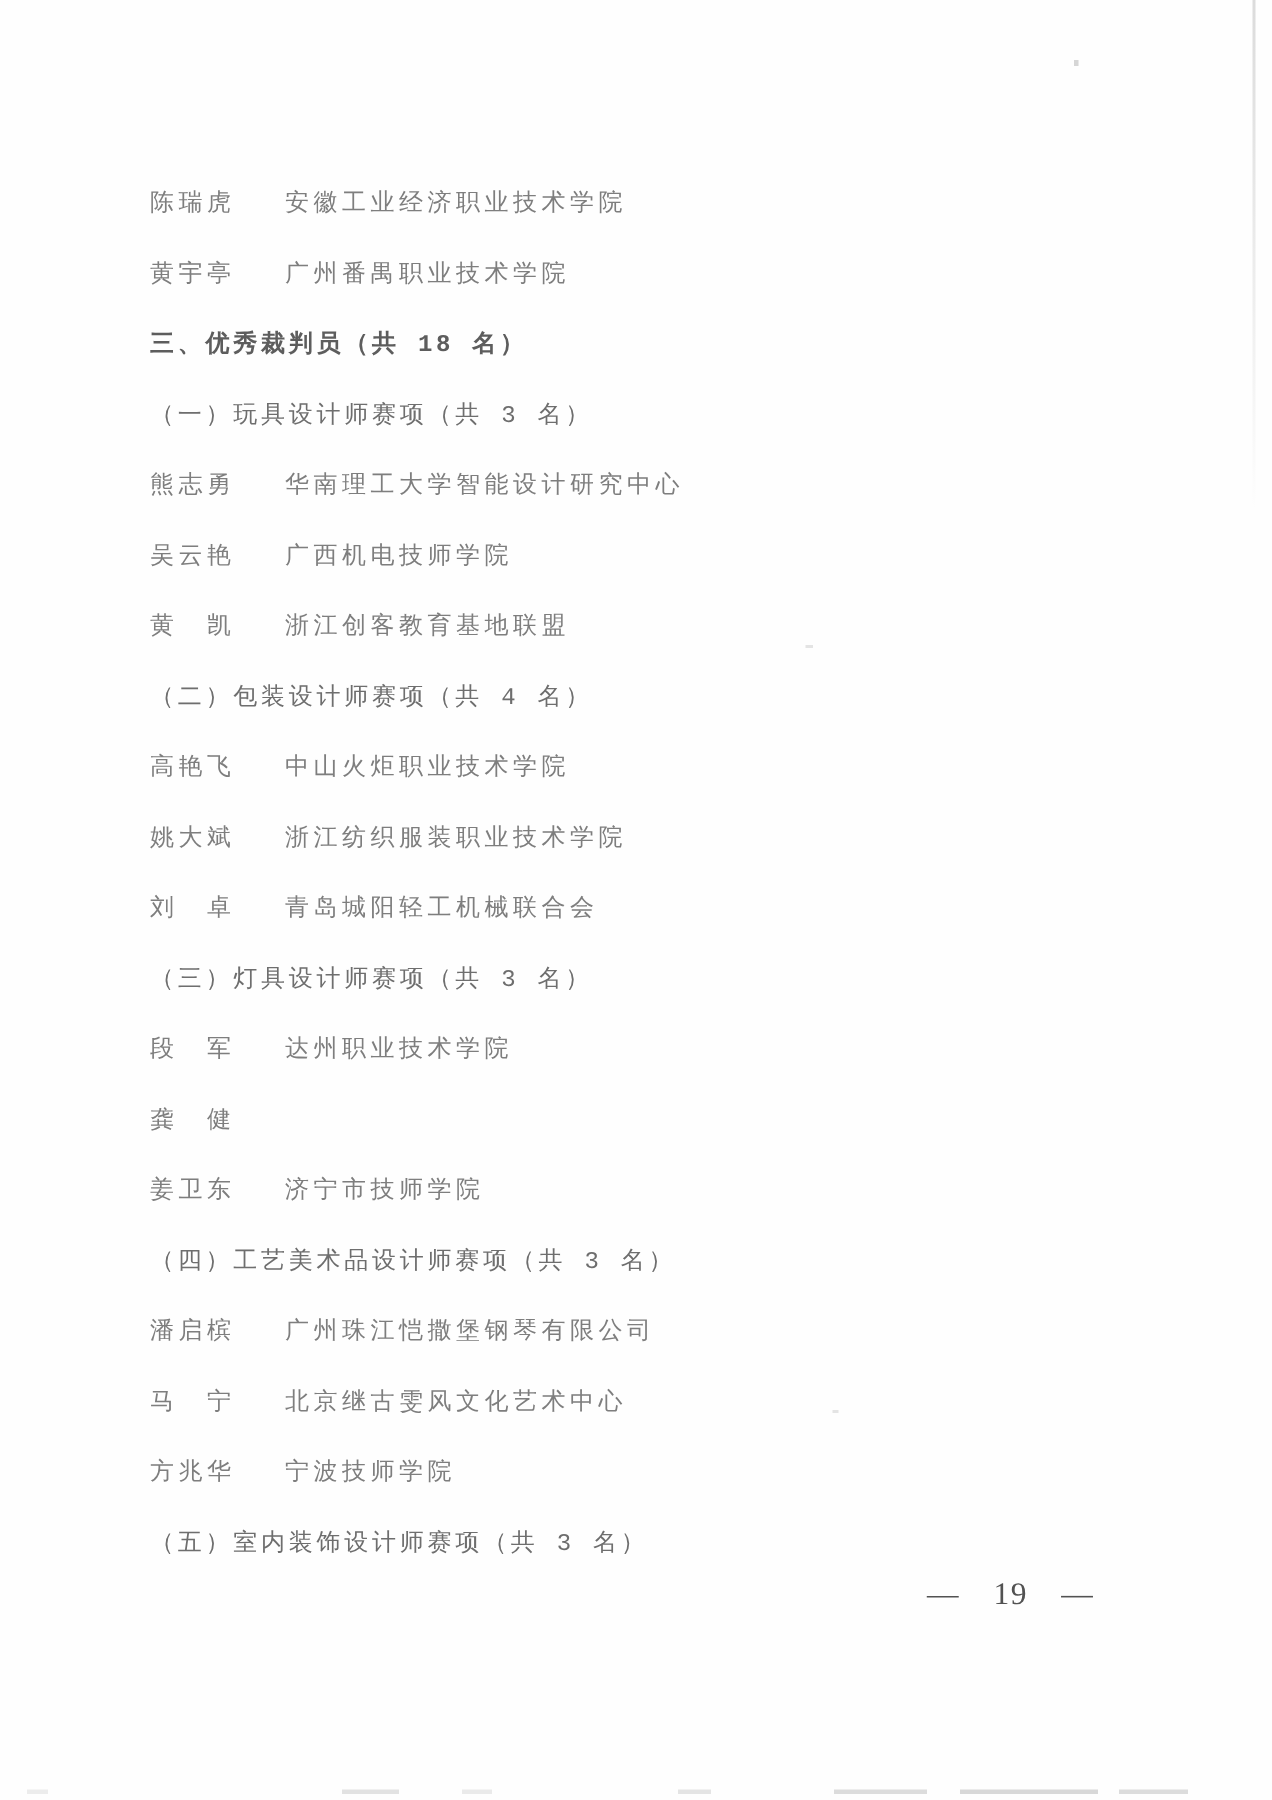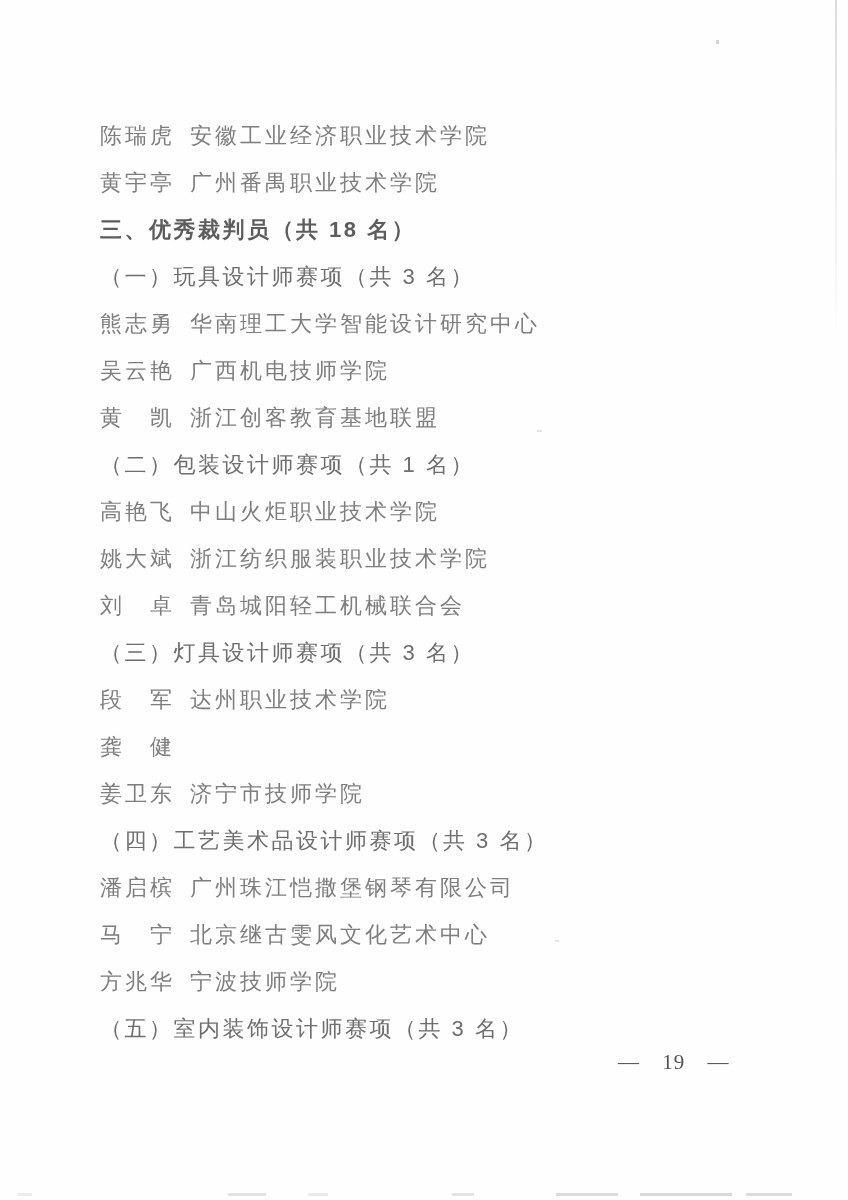--- a/index.html
+++ b/index.html
@@ -18,24 +18,25 @@
   .content {
     position: absolute;
     left: 100px;
     top: 112px;
     right: 30px;
   }
   .line {
     height: 47px;
     display: flex;
     align-items: center;
-    font-size: 22px;
+    font-size: 16px;
     color: #7e7e7e;
     letter-spacing: 3px;
     white-space: nowrap;
+    font-family: Liberation Mono, monospace;
   }
   .entry .name {
     flex: 0 0 90px;
     width: 90px;
   }
   .section-heading {
     font-weight: bold;
     color: #5d5d5d;
     letter-spacing: 2.5px;
   }
@@ -106,21 +107,21 @@
     </div>
     <div class="line entry">
       <span class="name">吴云艳</span>
       <span class="inst">广西机电技师学院</span>
     </div>
     <div class="line entry">
       <span class="name">黄　凯</span>
       <span class="inst">浙江创客教育基地联盟</span>
     </div>
 
-    <div class="line sub-heading">（二）包装设计师赛项（共 1 名）</div>
+    <div class="line sub-heading">（二）包装设计师赛项（共 4 名）</div>
     <div class="line entry">
       <span class="name">高艳飞</span>
       <span class="inst">中山火炬职业技术学院</span>
     </div>
     <div class="line entry">
       <span class="name">姚大斌</span>
       <span class="inst">浙江纺织服装职业技术学院</span>
     </div>
     <div class="line entry">
       <span class="name">刘　卓</span>

